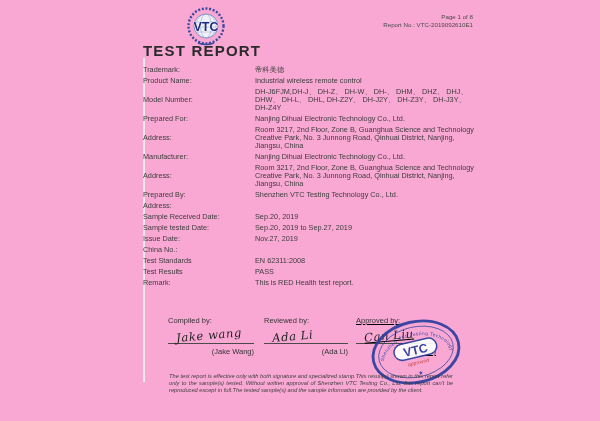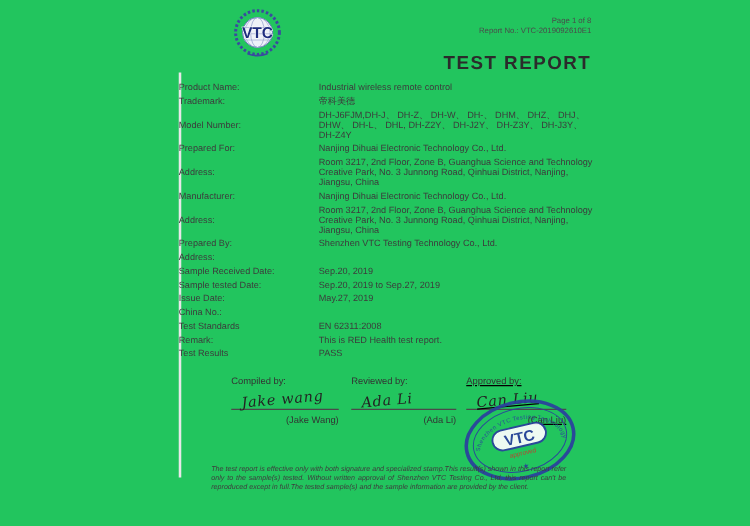--- a/index.html
+++ b/index.html
@@ -1,38 +1,38 @@
 <!DOCTYPE html>
 <html><head>
 <meta charset="utf-8">
 <style>
   * { margin:0; padding:0; box-sizing:border-box; }
   html,body { background:#ffffff; }
   .page {
-    position:relative; width:600px; height:421px; background:#22c55e;
+    position:relative; width:600px; height:421px; background:#f9a8d4;
     font-family:"Liberation Sans", sans-serif; overflow:hidden;
   }
   .fold-line {
     position:absolute; left:143px; top:58px; width:2px; height:324px;
     background:linear-gradient(to right,#f2f2f2,#e1e1e1,#f2f2f2);
   }
   .logo { position:absolute; left:185px; top:6px; width:42px; height:42px; }
   .header-right {
     position:absolute; left:143px; top:13px; width:330px; text-align:right;
     font-size:6.2px; line-height:7.8px; color:#4a4a4a;
   }
   .doc-title {
-    position:absolute; left:143px; top:42px; width:330px; text-align:right;
+    position:absolute; left:143px; top:42px; width:330px; text-align:left;
     font-size:15px; font-weight:bold; letter-spacing:1.2px; color:#2b2b2b;
   }
   .info-table { position:absolute; left:143px; top:64px; width:332px; }
   .info-row { display:flex; align-items:center; padding:1.5px 0; }
   .info-label { flex:none; width:112px; font-size:7.3px; line-height:8px; color:#3c3c3c; }
   .info-value { flex:1; font-size:7.3px; line-height:8px; color:#3c3c3c; }
-  .sig-block { position:absolute; top:300px;margin-left:17px; }
+  .sig-block { position:absolute; top:316px; }
   .sig-block.b0 { left:168px; width:86px; }
   .sig-block.b1 { left:264px; width:84px; }
   .sig-block.b2 { left:356px; width:80px;text-decoration:underline; }
   .sig-title { font-size:7.5px; color:#333; }
   .sig-script {
     font-family:"DejaVu Serif", serif; font-style:italic; font-size:11.5px;
     color:#232323; height:17px; padding:3px 0 0 8px;
     transform:rotate(-5deg); letter-spacing:0.6px; white-space:nowrap;
   }
   .sig-line { border-bottom:1px solid #4a4a4a; margin-top:1px; }
@@ -68,26 +68,26 @@
 
   <div class="header-right">
     <div>Page 1 of 8</div>
     <div>Report No.: VTC-2019092610E1</div>
   </div>
 
   <div class="doc-title">TEST REPORT</div>
 
   <div class="info-table">
     <div class="info-row">
+      <div class="info-label">Trademark:</div>
+      <div class="info-value">帝科美德</div>
+    </div>
+    <div class="info-row">
       <div class="info-label">Product Name:</div>
       <div class="info-value">Industrial wireless remote control</div>
-    </div>
-    <div class="info-row">
-      <div class="info-label">Trademark:</div>
-      <div class="info-value">帝科美德</div>
     </div>
     <div class="info-row">
       <div class="info-label">Model Number:</div>
       <div class="info-value">DH-J6FJM,DH-J、 DH-Z、 DH-W、 DH-、 DHM、 DHZ、 DHJ、 DHW、 DH-L、 DHL, DH-Z2Y、 DH-J2Y、 DH-Z3Y、 DH-J3Y、 DH-Z4Y</div>
     </div>
     <div class="info-row">
       <div class="info-label">Prepared For:</div>
       <div class="info-value">Nanjing Dihuai Electronic Technology Co., Ltd.</div>
     </div>
     <div class="info-row">
@@ -112,36 +112,36 @@
     <div class="info-row">
       <div class="info-label">Sample Received Date:</div>
       <div class="info-value">Sep.20, 2019</div>
     </div>
     <div class="info-row">
       <div class="info-label">Sample tested Date:</div>
       <div class="info-value">Sep.20, 2019 to Sep.27, 2019</div>
     </div>
     <div class="info-row">
       <div class="info-label">Issue Date:</div>
-      <div class="info-value">May.27, 2019</div>
+      <div class="info-value">Nov.27, 2019</div>
     </div>
     <div class="info-row">
       <div class="info-label">China No.:</div>
     </div>
     <div class="info-row">
       <div class="info-label">Test Standards</div>
       <div class="info-value">EN 62311:2008</div>
     </div>
     <div class="info-row">
+      <div class="info-label">Test Results</div>
+      <div class="info-value">PASS</div>
+    </div>
+    <div class="info-row">
       <div class="info-label">Remark:</div>
       <div class="info-value">This is RED Health test report.</div>
-    </div>
-    <div class="info-row">
-      <div class="info-label">Test Results</div>
-      <div class="info-value">PASS</div>
     </div>
   </div>
 
   <div class="sig-block b0">
     <div class="sig-title">Compiled by:</div>
     <div class="sig-script">Jake wang</div>
     <div class="sig-line"></div>
     <div class="sig-name">(Jake Wang)</div>
   </div>
   <div class="sig-block b1">

